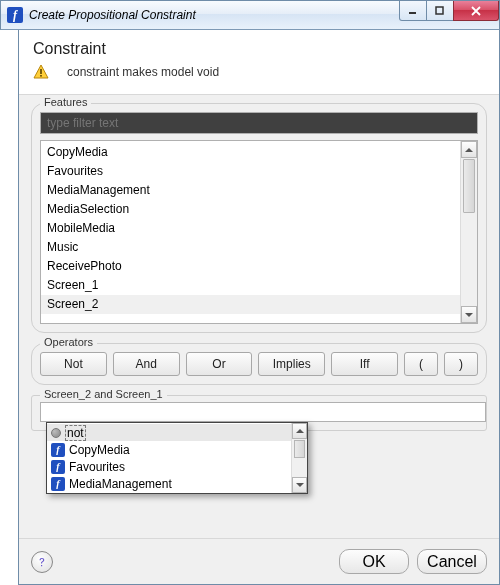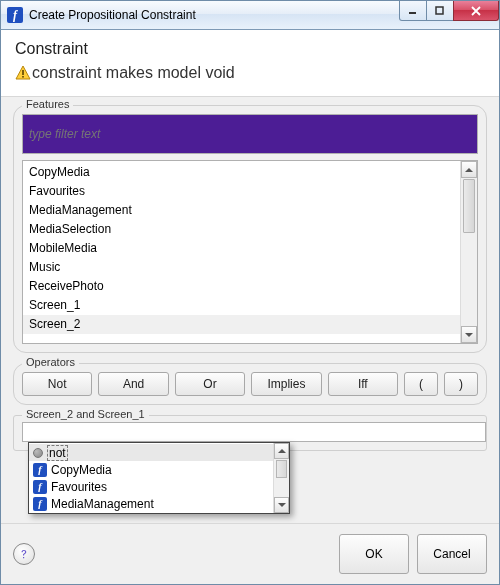--- a/index.html
+++ b/index.html
@@ -26,21 +26,21 @@
   .titlebar .app-icon {
     width: 16px; height: 16px;
     background: #1f4fbf;
     border-radius: 2px;
     display: inline-flex;
     align-items: center; justify-content: center;
     color: #fff; font-style: italic; font-family: Georgia, serif;
     font-size: 12px; font-weight: bold;
     margin-right: 6px;
   }
-  .titlebar .title { color: #000; }
+  .titlebar .title { color: #000; font-style: italic; }
   .winbtns {
     position: absolute; right: 0; top: 0;
     display: flex; height: 20px;
   }
   .winbtn {
     width: 28px; height: 20px;
     border: 1px solid #6f8ca8;
     border-top: none;
     background: linear-gradient(to bottom,#f2f7fd,#d8e6f5);
     display: flex; align-items: center; justify-content: center;
@@ -57,35 +57,36 @@
   .winbtn svg { width:10px; height:10px; }
   
   .dialog {
     border-left: 1px solid #6f8ca8;
     border-right: 1px solid #6f8ca8;
     border-bottom: 1px solid #6f8ca8;
     height: calc(585px - 30px);
     background: #f0f0f0;
     display: flex;
     flex-direction: column;
+    margin-left: 18px;
   }
   .header-area {
     background: #fff;
     padding: 10px 14px 14px 14px;
     border-bottom: 1px solid #d8d8d8;
   }
   .header-area h1 {
     margin: 0 0 6px 0;
     font-size: 16px;
     font-weight: normal;
     color: #222;
   }
   .warn-row {
-    display: flex; align-items: center; gap: 1px;
-    font-size: 16px; color: #333;
+    display: flex; align-items: center; gap: 18px;
+    font-size: 12px; color: #333;
   }
   .warn-icon {
     width: 16px; height: 16px;
   }
   .content {
     padding: 8px 12px 8px 12px;
     flex: 1;
     overflow: hidden;
     position: relative;
   }
@@ -102,25 +103,24 @@
     top: -8px; left: 8px;
     background: #f0f0f0;
     padding: 0 4px;
     font-size: 11px;
     color: #333;
   }
   .filter-input {
     width: 100%;
     height: 22px;
     border: 1px solid #b0b0b0;
-    padding: 19px 6px;
-    font-size: 12px;
-    font-style: italic;
+    padding: 10px 6px;
+    font-size: 12px;
     color: #999;
-    background: #4c1d95;
+    background: #404040;
     margin-bottom: 6px;
   }
   .feature-list-wrap {
     position: relative;
     border: 1px solid #b0b0b0;
     background: #fff;
     height: 184px;
     display: flex;
   }
   .feature-list {
@@ -261,26 +261,26 @@
     border: 1px solid #888;
     border-radius: 50%;
     display: flex; align-items: center; justify-content: center;
     color: #555;
     cursor: pointer;
     background: radial-gradient(circle at 40% 35%, #fff, #dedede);
     font-size: 13px;
   }
   .footer-spacer { flex: 1; }
   .dlg-btn {
-    width: 70px; height: 40px;
+    width: 70px; height: 25px;
     margin-left: 8px;
     background: linear-gradient(to bottom,#fdfdfd,#e7e7e7);
     border: 1px solid #a8a8a8;
-    border-radius: 3px;
-    font-size: 12px;
+    border-radius: 10px;
+    font-size: 16px;
     cursor: pointer;
   }
 </style>
 </head>
 <body>
 
 <div class="titlebar">
   <span class="app-icon">f</span>
   <span class="title">Create Propositional Constraint</span>
   <div class="winbtns">

